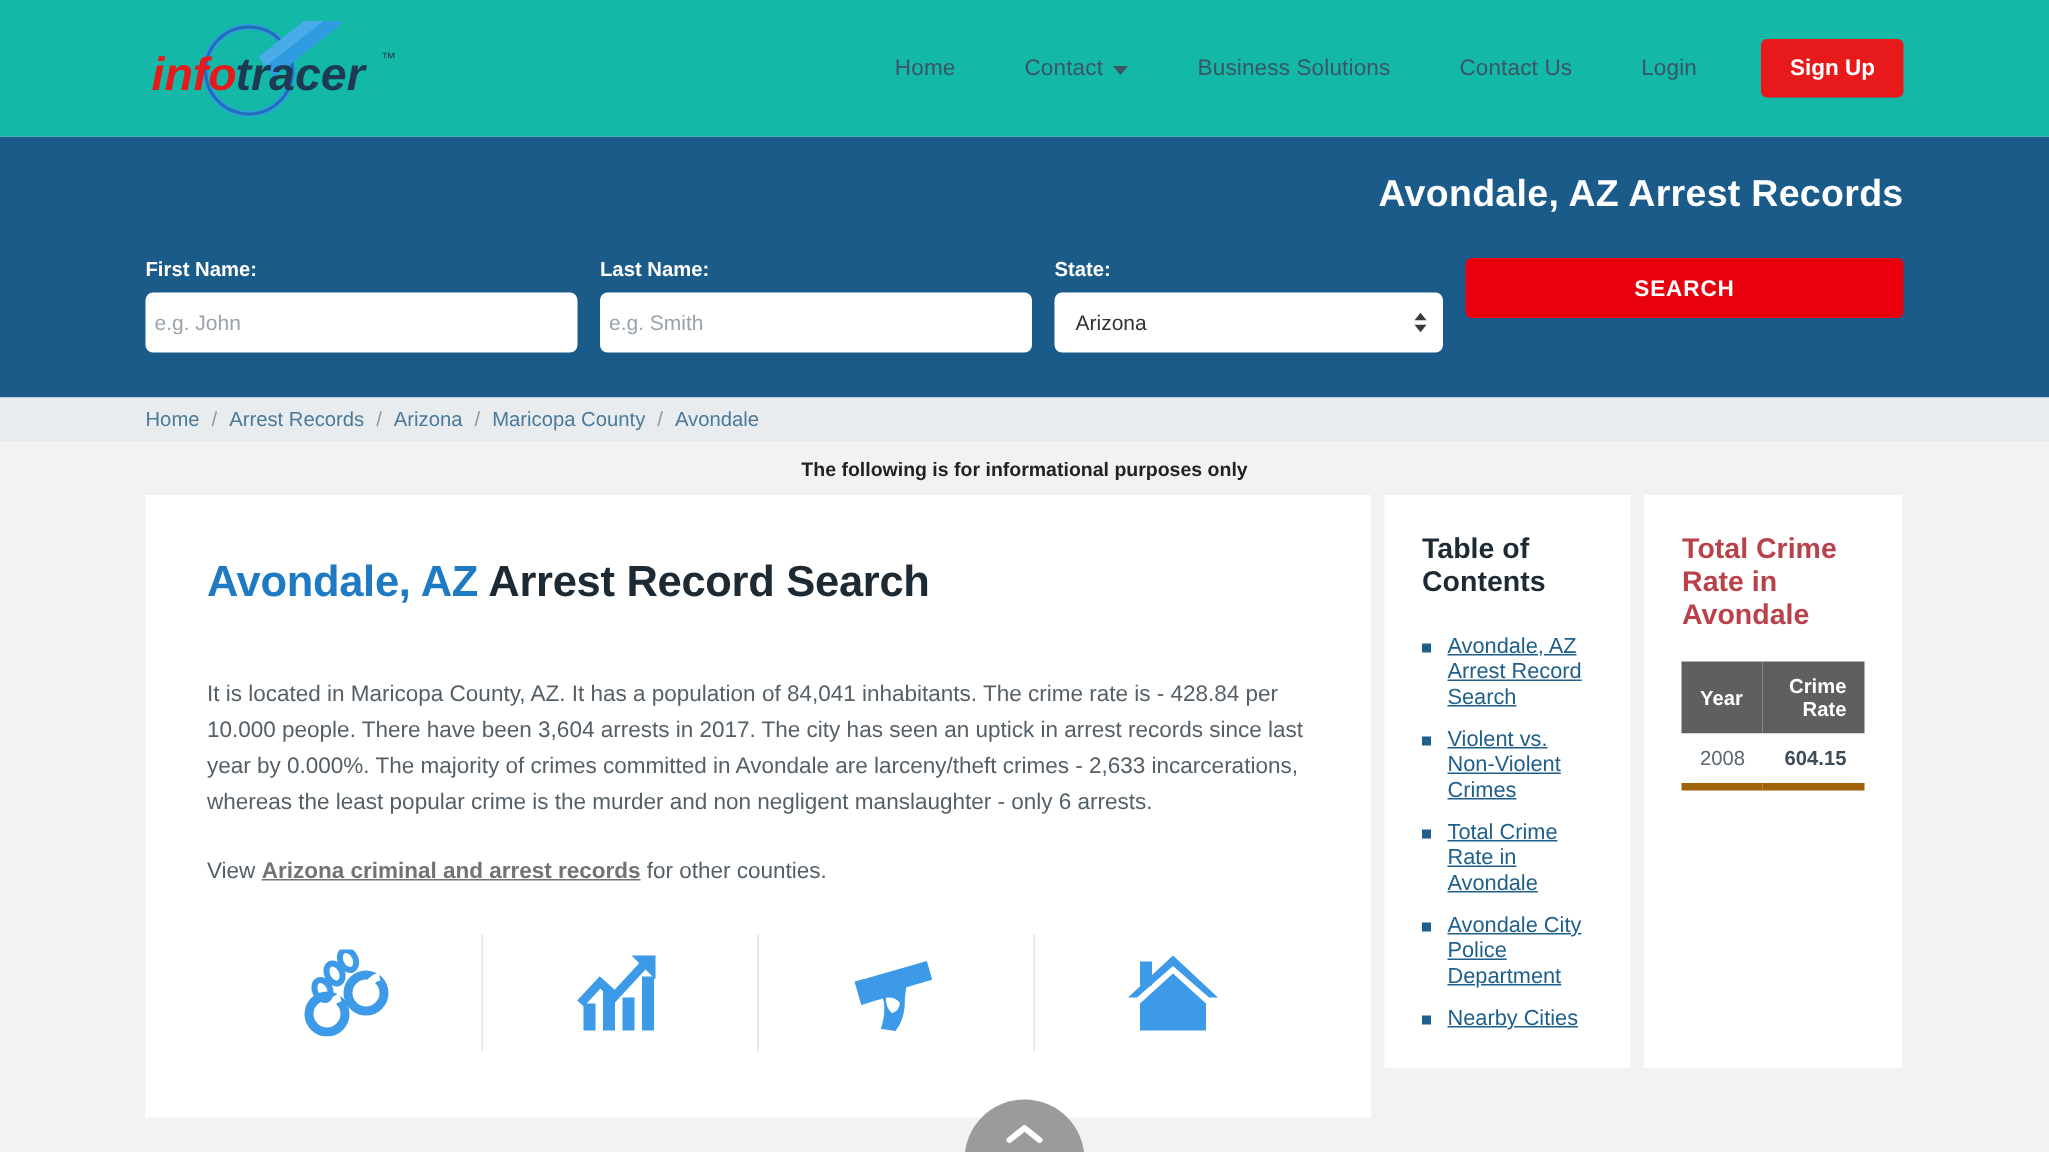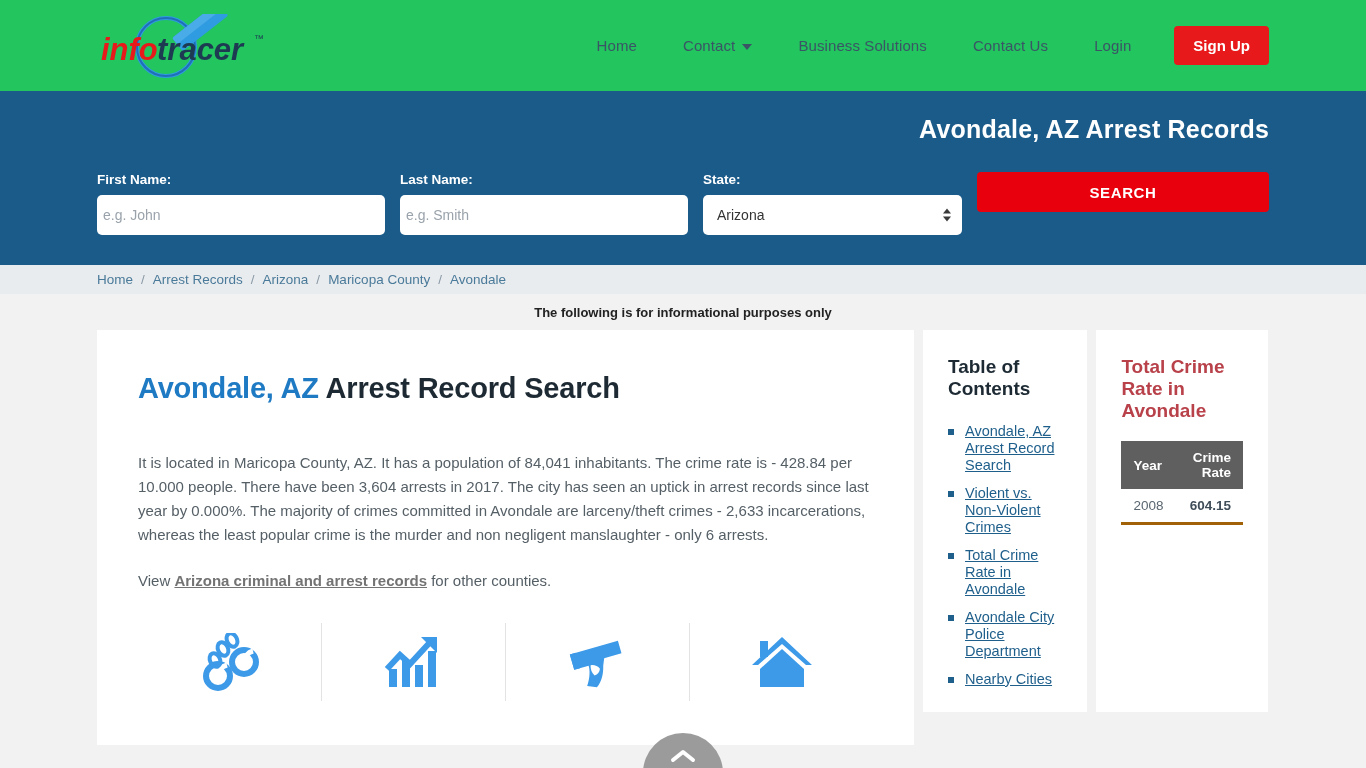--- a/index.html
+++ b/index.html
@@ -8,21 +8,21 @@
     margin: 0; padding: 0;
     width: 1366px; height: 768px;
     overflow: hidden;
     background: #ffffff;
     font-family: "Liberation Sans", sans-serif;
   }
   .page { position: relative; width: 1366px; height: 768px; background: #f2f2f2; }
 
   
   .header {
-    height: 91px; background: #22c55e;
+    height: 91px; background: #14b8a6;
     display: flex; align-items: center;
     padding: 0 97px 0 97px;
     position: relative;
   }
   .logo-wrap { display: flex; align-items: center; height: 60px; width: 190px; }
   .logo-svg { display: block; }
 
   .nav {
     margin-left: auto;
     display: flex; align-items: center; gap: 0px;
@@ -146,21 +146,21 @@
     font-size: 19px; font-weight: bold; color: #b8414a; margin: 0 0 19px 0;
   }
   .rate-table { width: 100%; border-collapse: collapse; }
   .rate-table th {
     background: #5f5f5f; color: #ffffff; font-size: 13.5px; font-weight: bold;
     padding: 9px 12px; text-align: left;
   }
   .rate-table th.r, .rate-table td.r { text-align: right; }
   .rate-table td {
     font-size: 13.5px; color: #5a6670; padding: 9px 12px;
-    border-bottom: 3px solid #a16207; background: #fff;
+    border-bottom: 5px solid #a16207; background: #fff;
   }
   .rate-table td.r { font-weight: bold; color: #3f4d59; }
 
   
   .scroll-top {
     position: absolute; left: 643px; top: 733px;
     width: 80px; height: 46px; background: #9b9b9b;
     border-radius: 40px 40px 0 0;
     display: flex; align-items: center; justify-content: center;
     cursor: pointer; z-index: 30;

